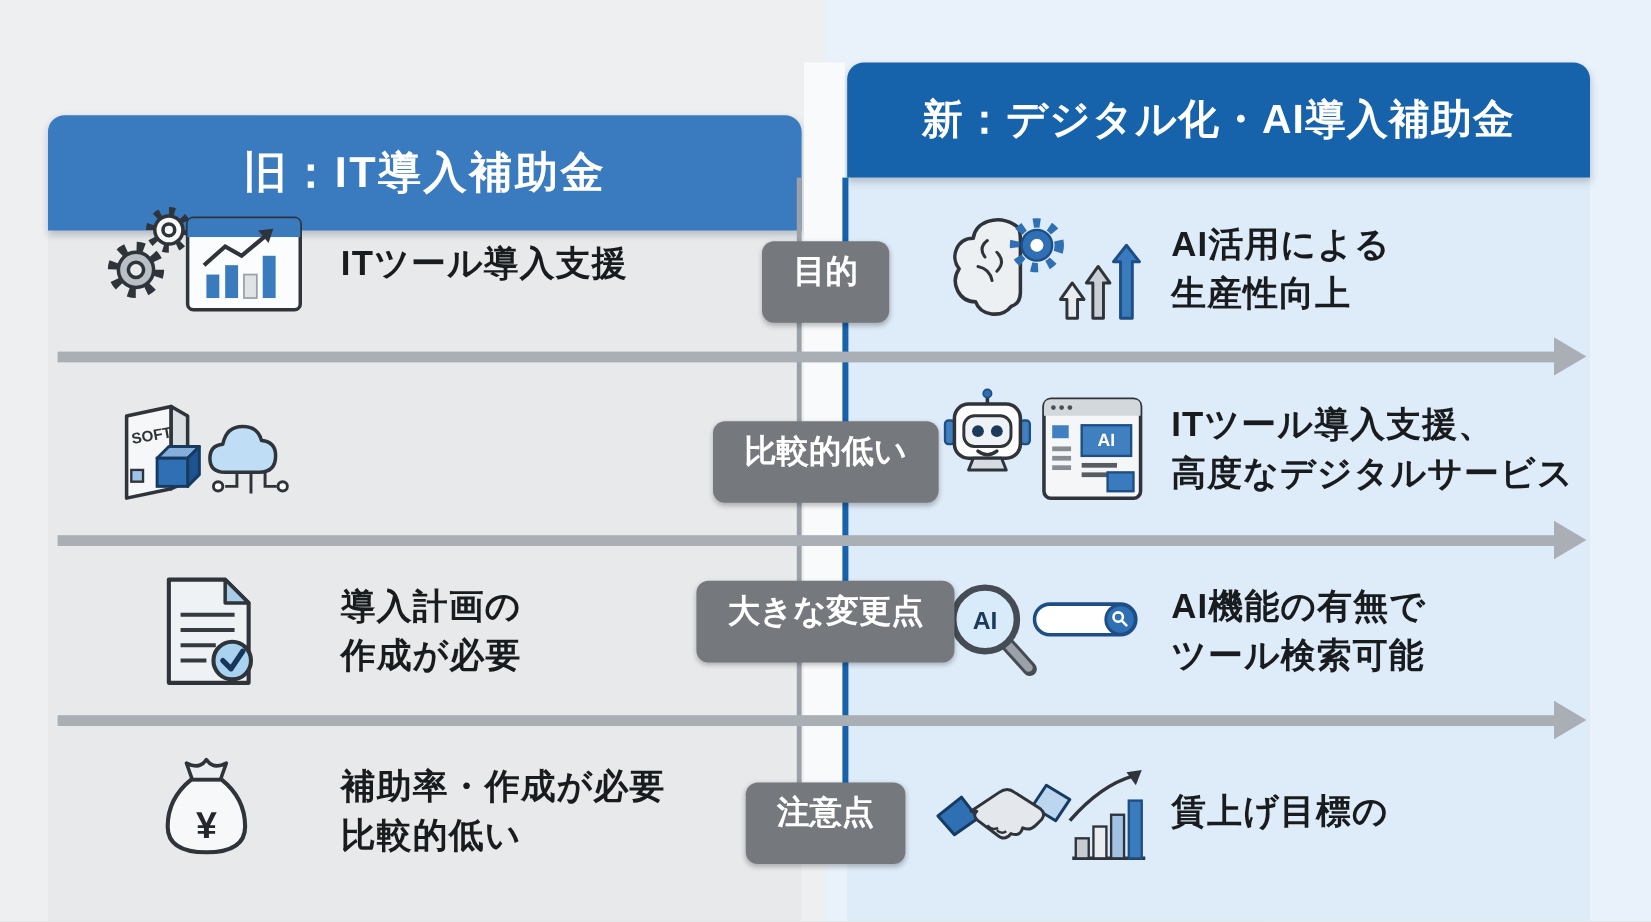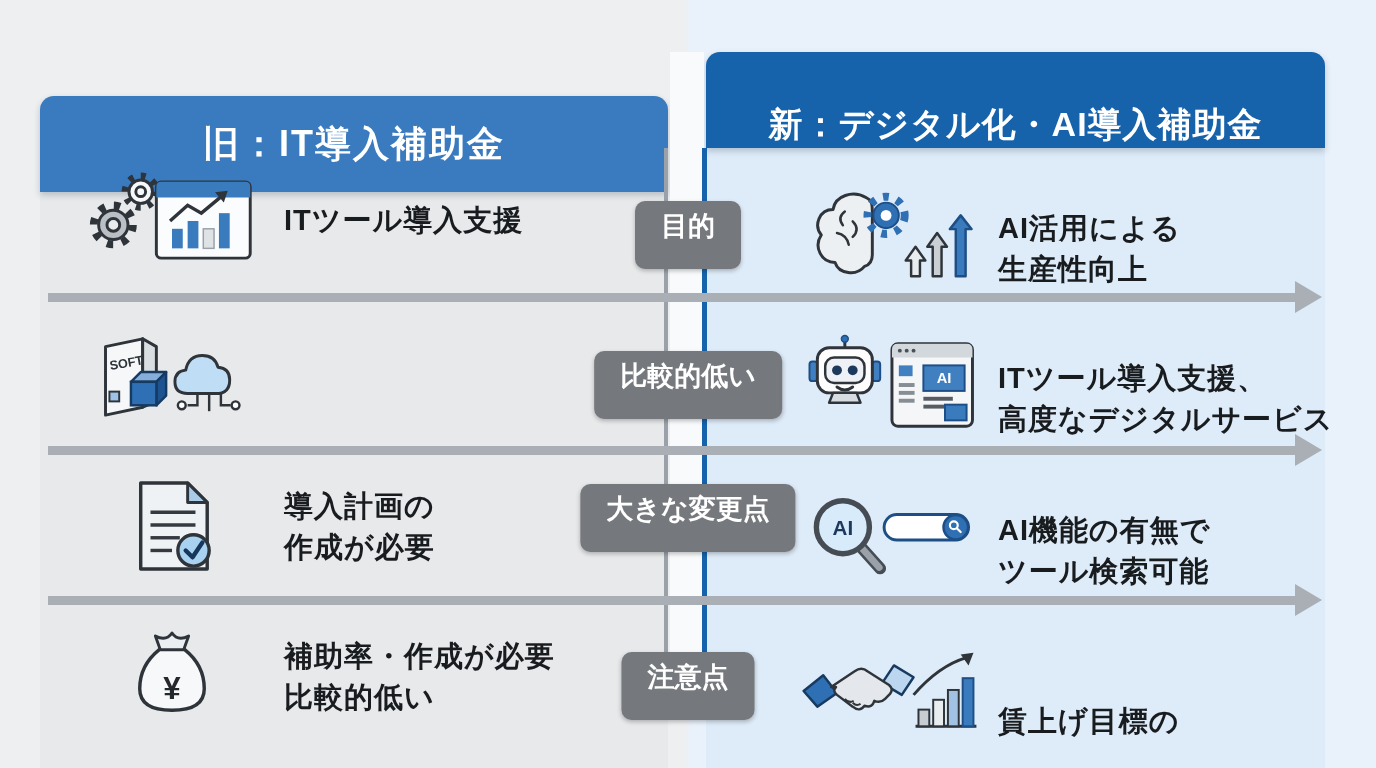--- a/index.html
+++ b/index.html
@@ -9,33 +9,33 @@
     font-family:"Liberation Sans","DejaVu Sans",sans-serif;
   }
   .panel{position:absolute;top:52px;height:716px;border-radius:14px 14px 0 0;}
   .panel.left{left:40px;width:628px;background:#e7e9eb;margin-top:44px;}
   .panel.right{left:706px;width:619px;background:#deebf8;}
   .panel-header{
     height:96px;border-radius:14px 14px 0 0;display:flex;align-items:center;justify-content:center;
     color:#ffffff;font-weight:bold;box-shadow:0 3px 6px rgba(40,60,80,.25);
   }
   .panel.left  .panel-header{background:#3a7bbf;font-size:36px;letter-spacing:2px;}
-  .panel.right .panel-header{background:#1662ab;font-size:34px;letter-spacing:1px;align-items:flex-end;}
+  .panel.right .panel-header{background:#1662ab;font-size:34px;letter-spacing:1px;}
   .gap-strip{position:absolute;left:670px;top:52px;width:34px;height:600px;background:#f8fafb;}
   .vline{position:absolute;top:148px;height:506px;}
   .vline.gray{left:664px;width:4px;background:#9aa1a8;}
   .vline.blue{left:702px;width:5px;background:#1662ab;}
   .h-arrow{position:absolute;left:48px;width:1248px;height:9px;background:#a9afb5;z-index:3;}
   .h-arrow::after{
     content:"";position:absolute;right:-26px;top:-12px;width:0;height:0;
     border-left:27px solid #a9afb5;border-top:16px solid transparent;border-bottom:16px solid transparent;
   }
   .row{position:absolute;height:130px;display:flex;align-items:center;z-index:2;}
   .row.l{left:84px;}
-  .row.r{left:794px;align-items:flex-end;}
+  .row.r{left:772px;}
   .row .icon-zone{flex:0 0 auto;display:flex;align-items:center;justify-content:center;}
   .row.l .icon-zone{width:176px;margin-right:24px;}
   .row.r .icon-zone{width:192px;margin-right:12px;}
   .row .txt{font-size:29px;font-weight:bold;color:#191c1f;line-height:41px;letter-spacing:1px;white-space:nowrap;}
   .pill{
     position:absolute;left:688px;transform:translateX(-50%);z-index:6;
     height:68px;line-height:50px;min-width:100px;padding:0 26px;box-sizing:border-box;
     background:#75797d;border-radius:10px;color:#fff;font-size:27px;font-weight:bold;
     text-align:center;white-space:nowrap;box-shadow:0 2px 4px rgba(0,0,0,.25);
   }

